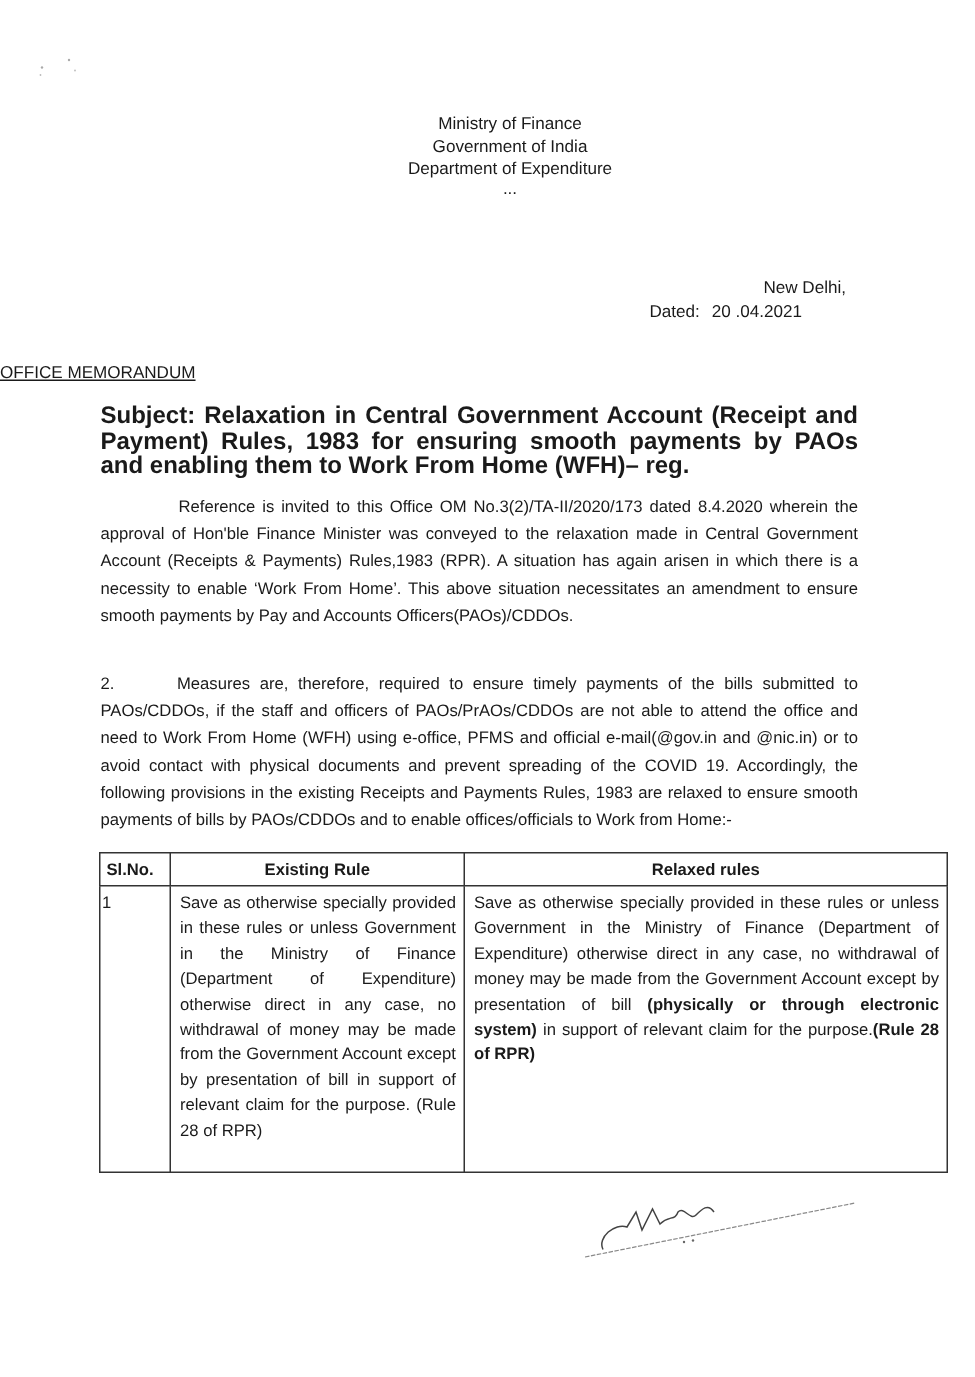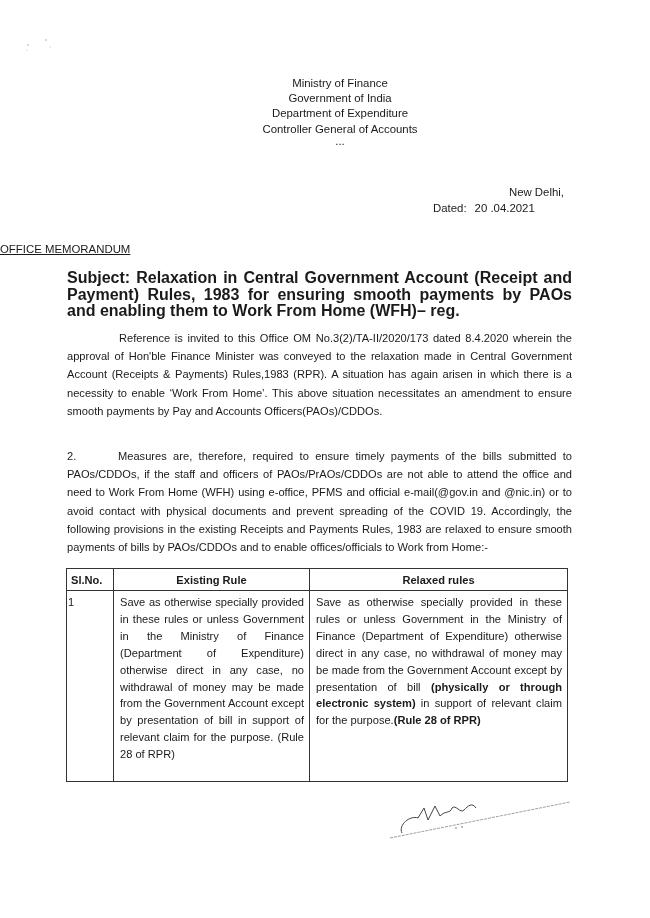--- a/index.html
+++ b/index.html
@@ -37,21 +37,21 @@
       text-align: justify;
     }
     .para {
       left: 67px; width: 505px; line-height: 18.2px; text-align: justify;
       font-size: 11.1px;
     }
     .para1 { top: 329px; text-indent: 52px; }
     .para2 { top: 447px; }
     .para2 .num { display: inline-block; width: 51px; }
     table.rules {
-      position: absolute; left: 66px; top: 568px; width: 502px;
+      position: absolute; left: 66px; top: 568px; width: 566px;
       border-collapse: collapse; font-size: 11.1px;
     }
     table.rules th, table.rules td {
       border: 1px solid #333; vertical-align: top;
     }
     table.rules th {
       height: 21px; font-weight: bold; text-align: center; vertical-align: middle;
       padding: 0 4px;
     }
     table.rules th.sl { text-align: left; padding-left: 4px; }
@@ -74,21 +74,20 @@
     <circle cx="28" cy="5" r="0.8" fill="#aaa"></circle>
     <circle cx="32" cy="12" r="0.6" fill="#bbb"></circle>
     <circle cx="9" cy="15" r="0.6" fill="#bbb"></circle>
   </svg>
 </div>
 
 <div class="abs header-block">
   <div>Ministry of Finance</div>
   <div>Government of India</div>
   <div>Department of Expenditure</div>
-  <div>Controller General of Accounts</div>
   <div class="dots">...</div>
 </div>
 
 <div class="abs place-date">
   <div class="place">New Delhi,</div>
   <div class="date">
     <span>Dated:</span><span class="val">20 .04.2021</span>
   </div>
 </div>
 

